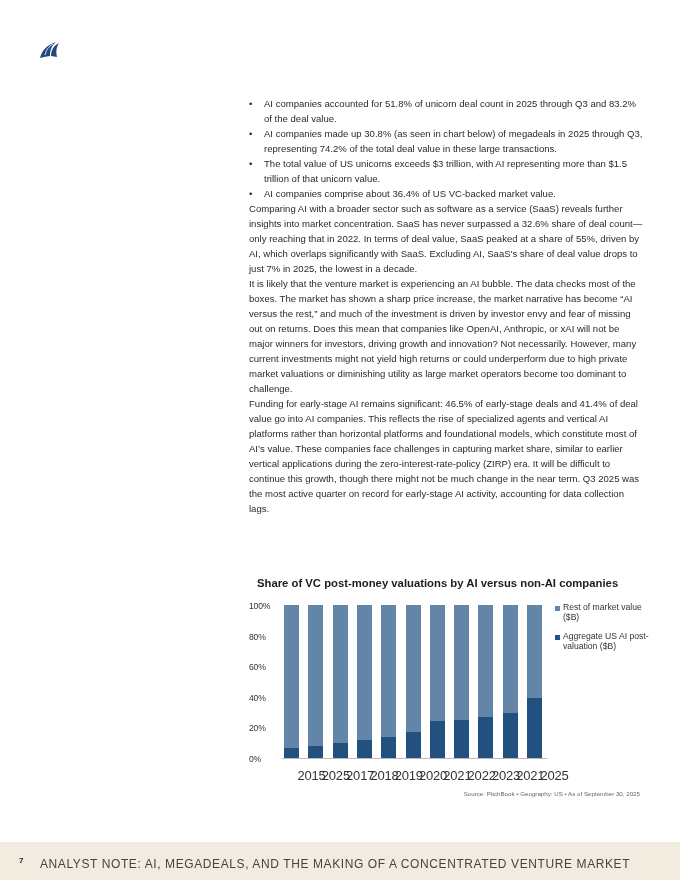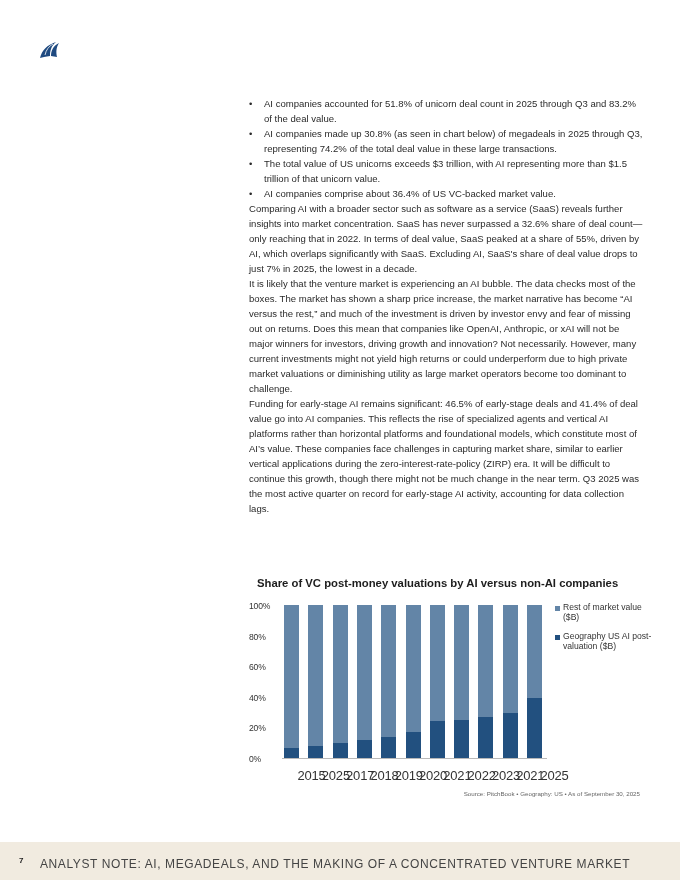--- a/index.html
+++ b/index.html
@@ -115,21 +115,21 @@
       <div class="xtick" style="left: 273.5px;">2025</div>
     </div>
 
   <div class="legend">
     <div class="legend-item">
       <span class="sw" style="background:#6385a7"></span>
       <span>Rest of market value ($B)</span>
     </div>
     <div class="legend-item">
       <span class="sw" style="background:#22507f"></span>
-      <span>Geography US AI post-valuation ($B)</span>
+      <span>Aggregate US AI post-valuation ($B)</span>
     </div>
   </div>
 </div>
 
 <div class="source">Source: PitchBook  •  Geography: US  •  As of September 30, 2025</div>
 
 <div class="footer">
   <span class="pg">7</span>
   <span class="ttl">ANALYST NOTE: AI, MEGADEALS, AND THE MAKING OF A CONCENTRATED VENTURE MARKET</span>
 </div>

